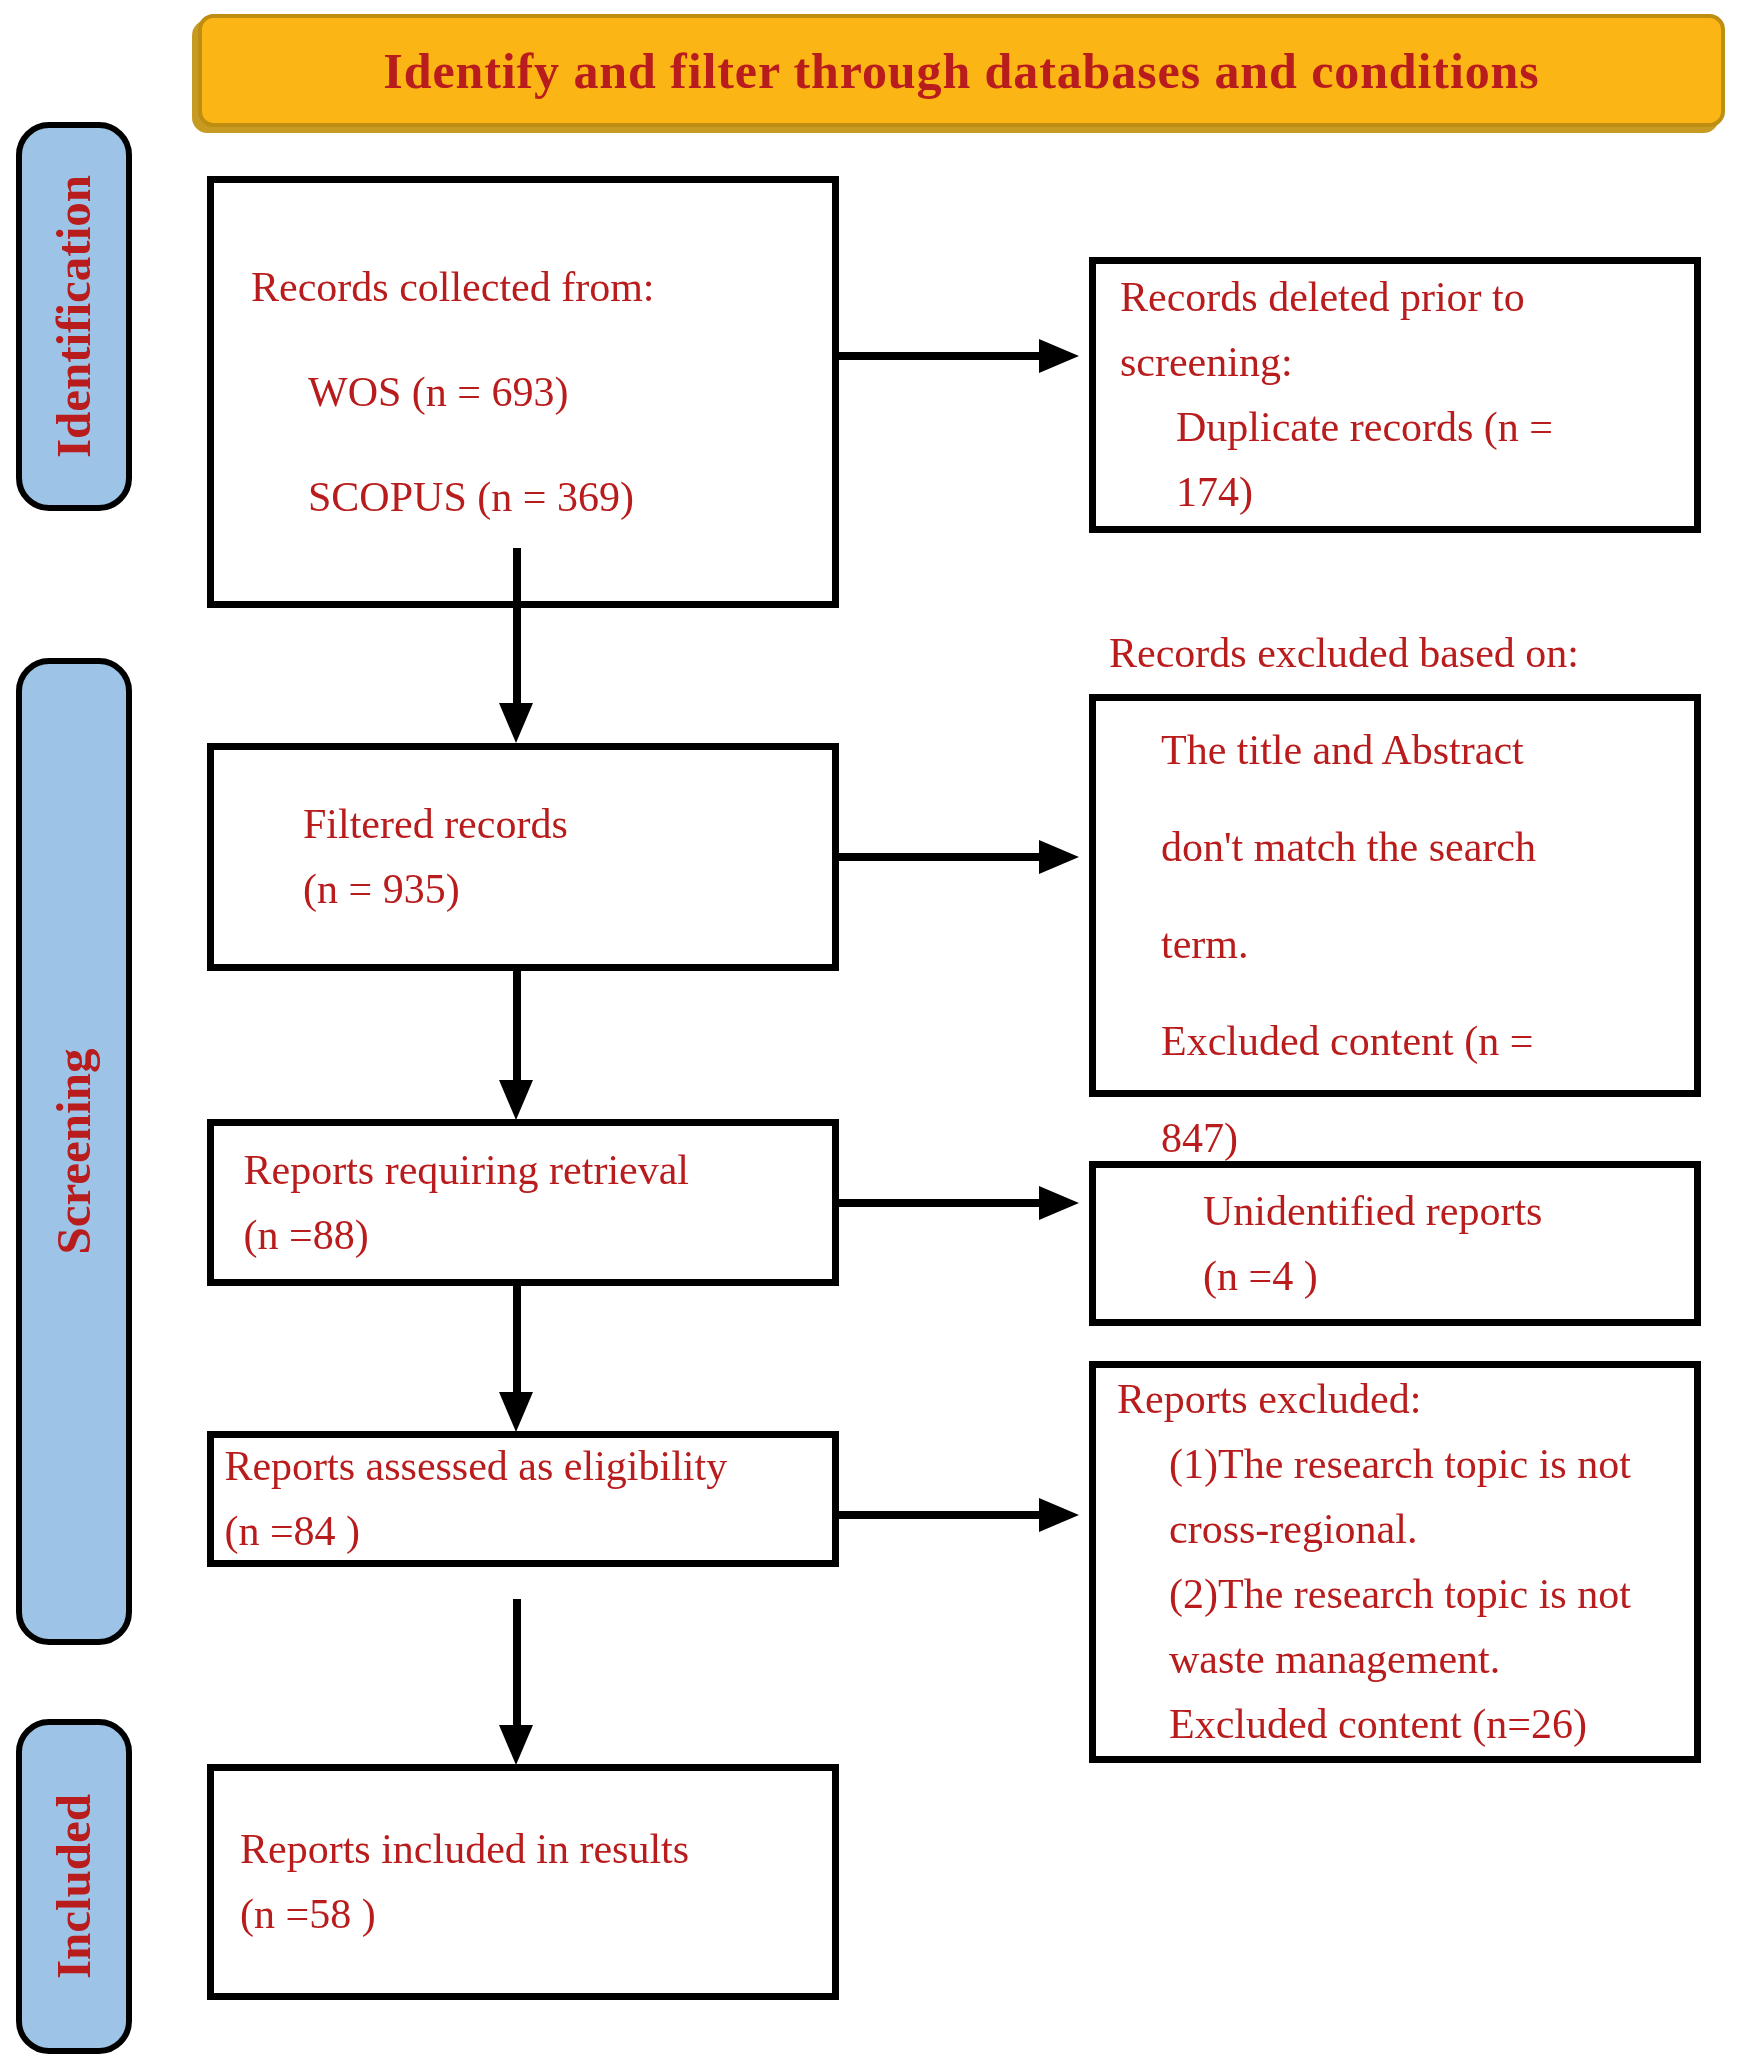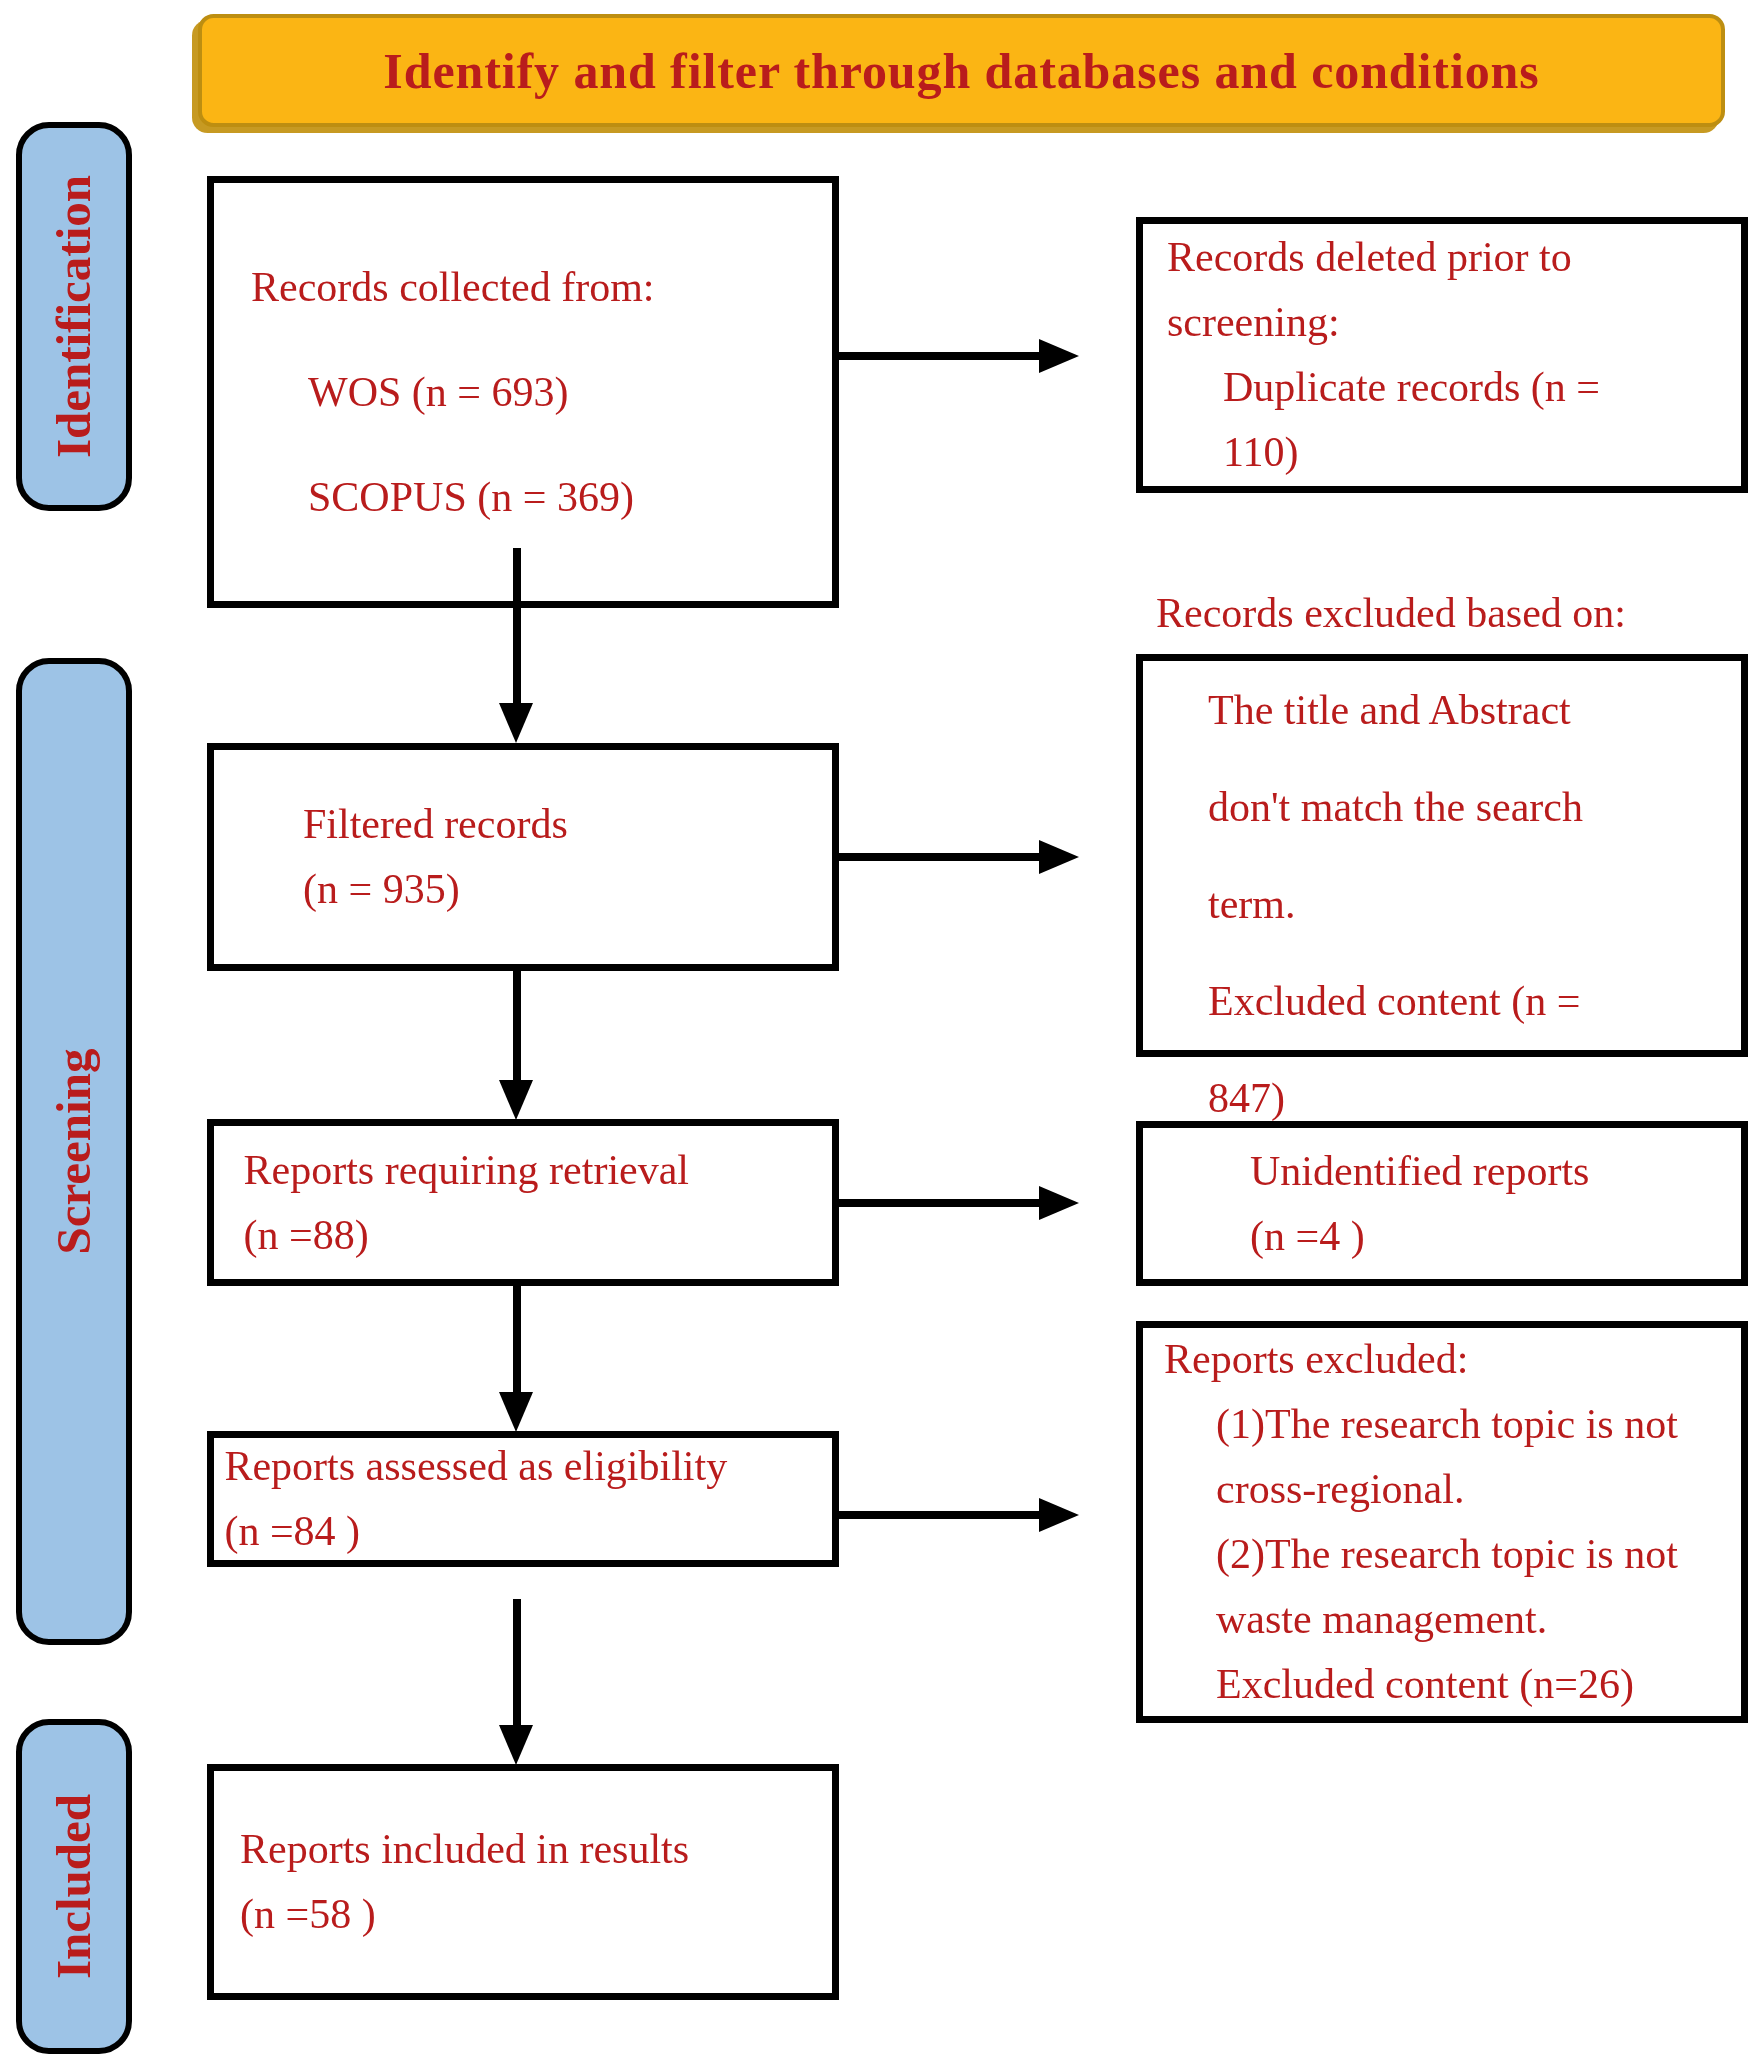--- a/index.html
+++ b/index.html
@@ -62,21 +62,21 @@
 
   
   .main-col { left: 207px; width: 632px; }
   #box-records-collected  { top: 176px;  height: 432px; padding-left: 37px; gap: 40px;  --ind: 57px; }
   #box-filtered-records   { top: 743px;  height: 228px; padding-left: 89px; }
   #box-reports-retrieval  { top: 1119px; height: 167px; padding-left: 29.5px; }
   #box-reports-assessed   { top: 1431px; height: 136px; padding-left: 10.4px; }
   #box-reports-included   { top: 1764px; height: 236px; padding-left: 26px; }
 
   
-  .excl-col { left: 1136px; width: 612px; }
+  .excl-col { left: 1089px; width: 612px; margin-top: 40px; }
   #box-records-deleted    { top: 217px;  height: 276px; padding-left: 24px; --ind: 56px; }
   #box-records-excluded   { top: 654px;  height: 403px; padding-left: 13px; gap: 32px; --ind: 52px; }
   #box-unidentified       { top: 1121px; height: 165px; padding-left: 107px; }
   #box-reports-excluded   { top: 1321px; height: 402px; padding-left: 21px; --ind: 52px; }
 
   
   .v-line { position: absolute; width: 7.8px;  background: #000000; }
   .v-head { position: absolute; width: 0; height: 0;
             border-left: 17.4px solid transparent;
             border-right: 17.4px solid transparent;
@@ -127,21 +127,21 @@
 
   <div class="box main-col" id="box-reports-included">
     <div class="ln">Reports included in results</div>
     <div class="ln">(n =58 )</div>
   </div>
 
   <div class="box excl-col" id="box-records-deleted">
     <div class="ln">Records deleted prior to</div>
     <div class="ln">screening:</div>
     <div class="ln ind">Duplicate records  (n =</div>
-    <div class="ln ind">110)</div>
+    <div class="ln ind">174)</div>
   </div>
 
   <div class="box excl-col" id="box-records-excluded">
     <div class="ln">Records excluded based on:</div>
     <div class="ln ind">The title and Abstract</div>
     <div class="ln ind">don't  match the search</div>
     <div class="ln ind">term.</div>
     <div class="ln ind">Excluded content  (n =</div>
     <div class="ln ind">847)</div>
   </div>

